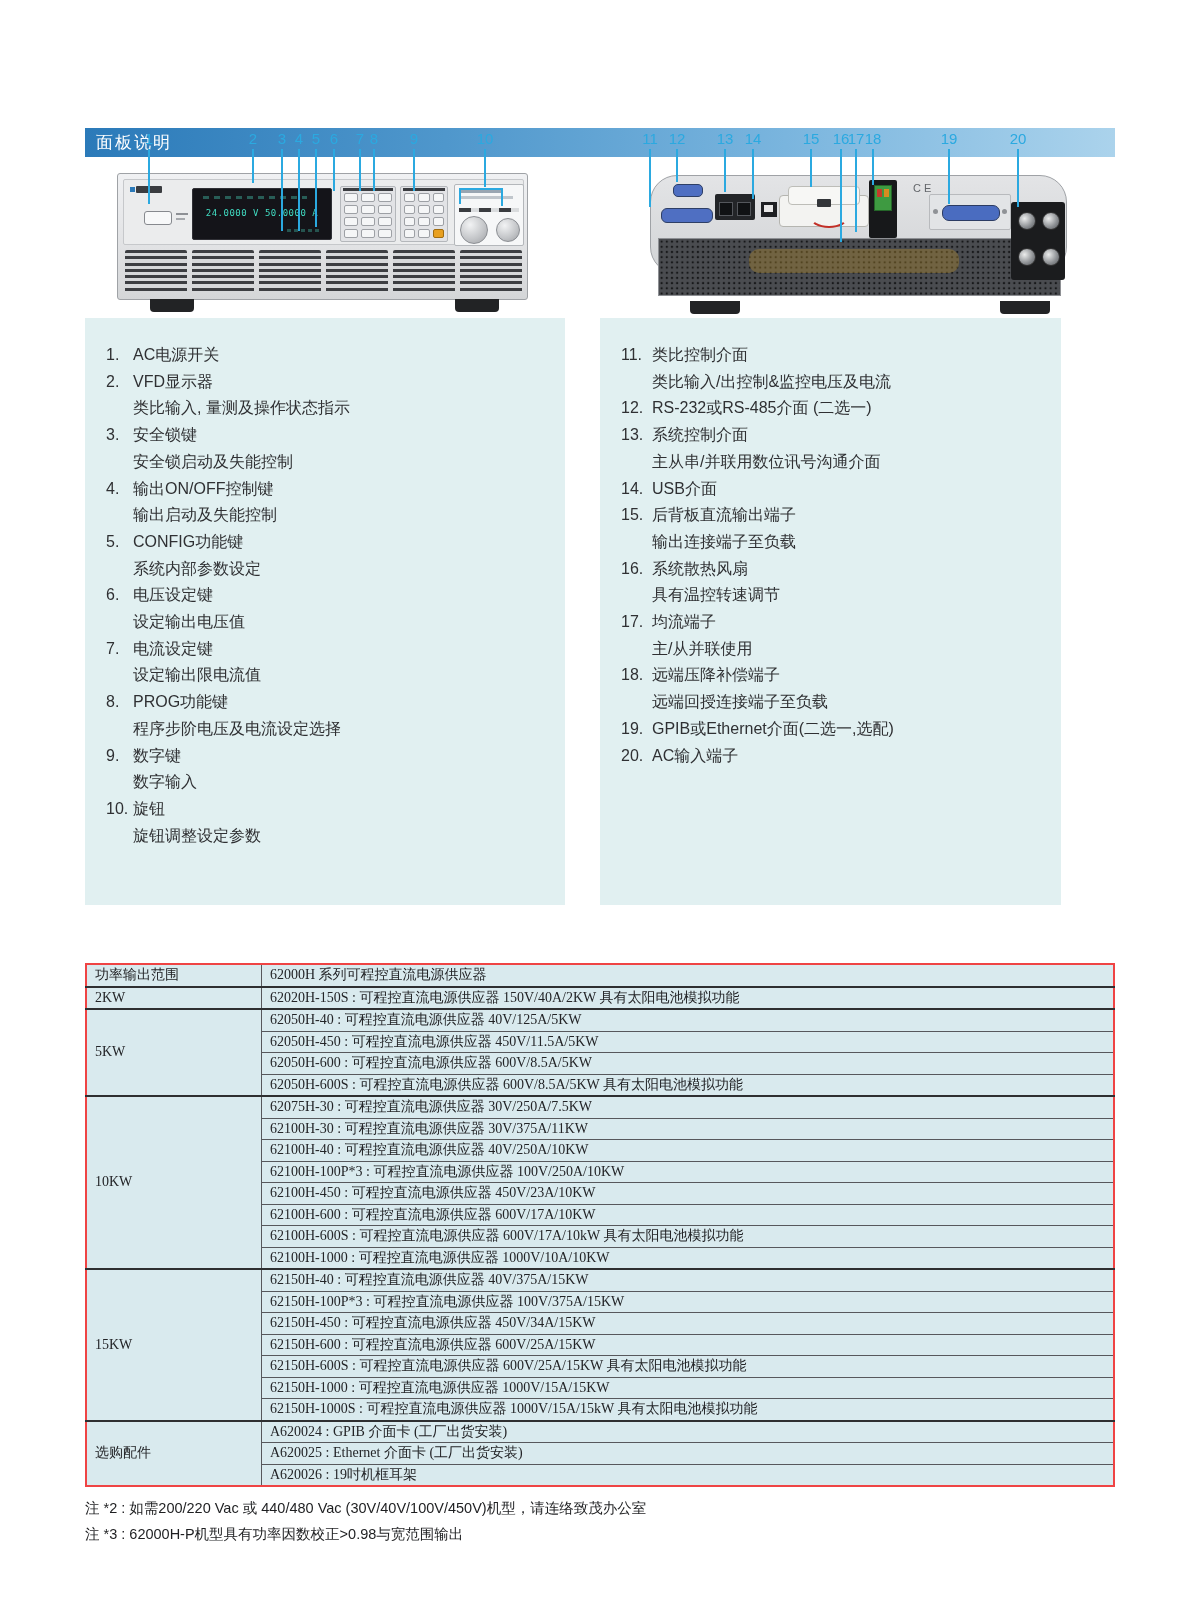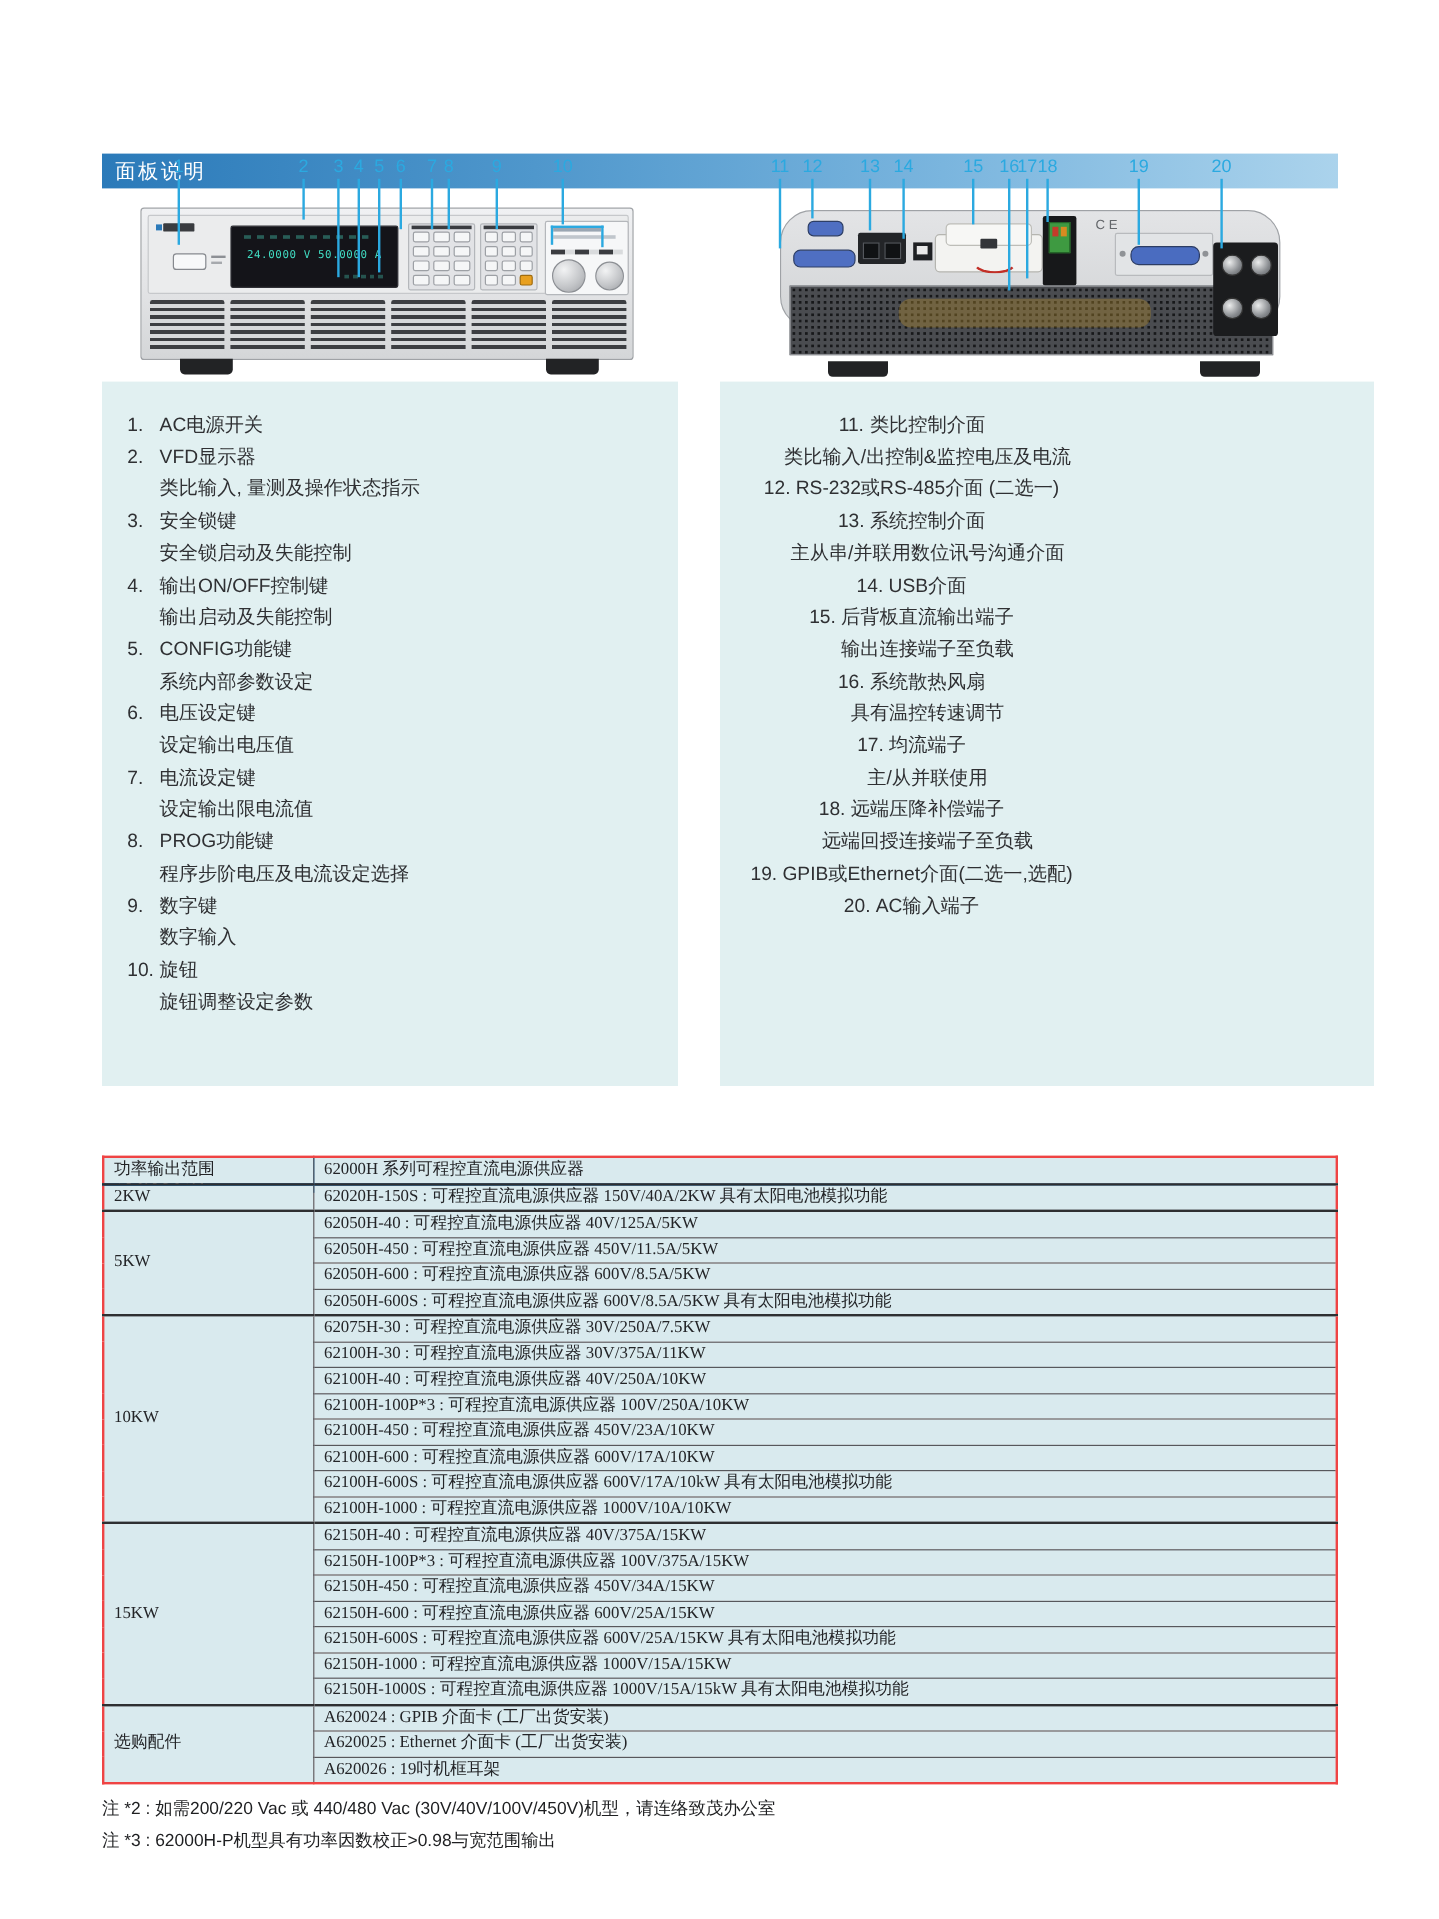--- a/index.html
+++ b/index.html
@@ -98,21 +98,21 @@
        background:radial-gradient(circle at 35% 35%,#eceded,#898c90 60%,#55585c);}
   .mesh{position:absolute;left:7px;top:62px;width:403px;height:58px;background:#4a4c50;
        background-image:radial-gradient(#17181a 1.2px,transparent 1.4px);background-size:5.2px 5.2px;
        border:1px solid #8e9094;box-sizing:border-box;}
   .meshglow{position:absolute;left:90px;top:10px;width:210px;height:24px;
        background:rgba(172,136,44,.40);border-radius:10px;}
 
   
   .pbox{position:absolute;top:318px;height:587px;background:#e1f0f1;}
   #pbox-front{left:85px;width:480px;}
-  #pbox-rear{left:600px;width:545px;text-align:center;}
+  #pbox-rear{left:600px;width:461px;}
   .plist{position:absolute;left:21px;top:24px;font-size:16px;line-height:26.7px;color:#2f3033;}
   .it .no{display:inline-block;min-width:27px;}
   #pbox-rear .it .no{min-width:31px;}
   .sub{padding-left:27px;}
   #pbox-rear .sub{padding-left:31px;}
 
   
   .otable{position:absolute;left:85px;top:963px;width:1030px;border-collapse:collapse;
           font-size:14px;color:#232427;table-layout:fixed;}
   .otable td{border:1px solid #57585c;background:#d9eaee;height:20.5px;padding:0 8px;
@@ -160,21 +160,21 @@
       <i style="height:42px"></i>
     </div>
   <div class="co" style="left:363px">
       <span>8</span>
       <i style="height:42px"></i>
     </div>
   <div class="co" style="left:403px">
       <span>9</span>
       <i style="height:42px"></i>
     </div>
-  <div class="co" style="left:458px">
+  <div class="co" style="left:474px">
       <span>10</span>
       <i style="height:38px"></i>
     </div>
   <div class="br" style="left:459px;top:188px;width:44px;height:2px"></div>
   <div class="br" style="left:459px;top:188px;width:2px;height:16px"></div>
   <div class="br" style="left:501px;top:188px;width:2px;height:18px"></div>
 
   <div class="co" style="left:639px">
       <span>11</span>
       <i style="height:58px"></i>

